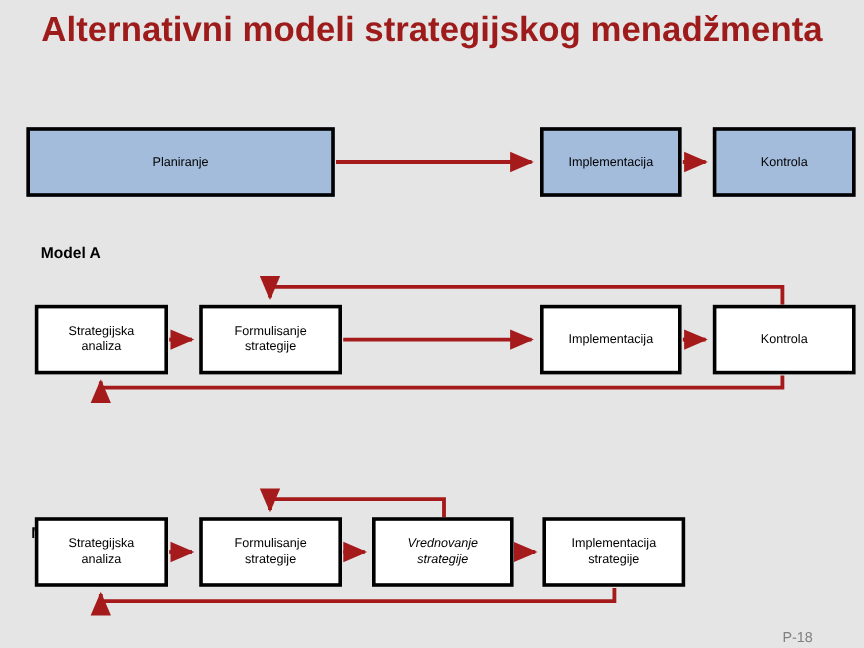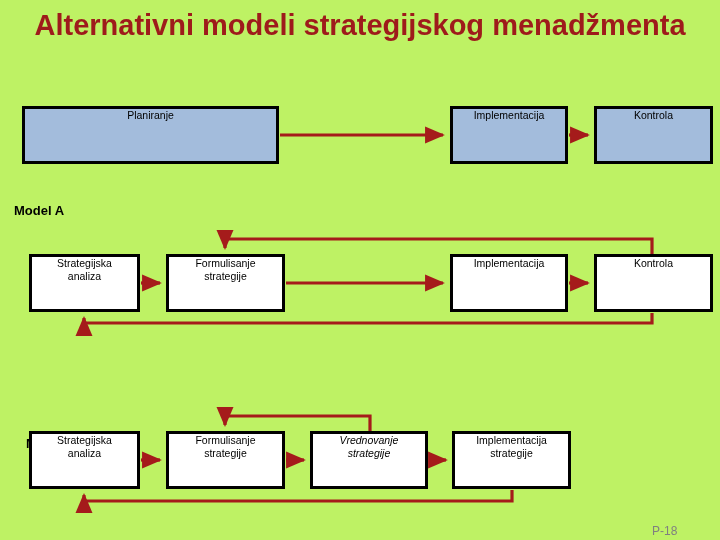--- a/index.html
+++ b/index.html
@@ -12,21 +12,21 @@
     height: 540px;
     position: relative;
     overflow: hidden;
     font-family: "Liberation Sans", sans-serif;
   }
   #slide {
     position: absolute;
     left: 0; top: 0;
     width: 720px;
     height: 540px;
-    background: #bef264;
+    background: #e5e5e5;
   }
   #title {
     position: absolute;
     left: 0;
     top: 8px;
     width: 720px;
     text-align: center;
     font-family: "Liberation Sans", sans-serif;
     font-weight: bold;
     font-size: 29px;
@@ -41,36 +41,36 @@
     width: 720px;
     height: 540px;
   }
   .sect-label {
     position: absolute;
     font-family: "Liberation Sans", sans-serif;
     font-weight: bold;
     font-size: 13px;
     color: #000000;
   }
-  #label-model-a { left: 14px; top: 203px; }
+  #label-model-a { left: 34px; top: 203px; }
   #label-model-b { left: 26px; top: 404px; margin-top: 32px; }
   #footer-page {
     position: absolute;
     left: 652px;
     top: 524px;
     font-family: "Liberation Sans", sans-serif;
     font-size: 12px;
     color: #808080;
   }
   .node-box {
     position: absolute;
     box-sizing: border-box;
     border: 3px solid #000000;
     display: flex;
-    align-items: flex-start;
+    align-items: center;
     justify-content: center;
     text-align: center;
     font-family: "Liberation Sans", sans-serif;
     font-size: 10.5px;
     line-height: 13px;
     color: #000000;
     background: #ffffff;
   }
   .node-box.blue { background: #A3BCDC; }
   .node-label { display: block; padding: 0 3px; white-space: pre-line; }

